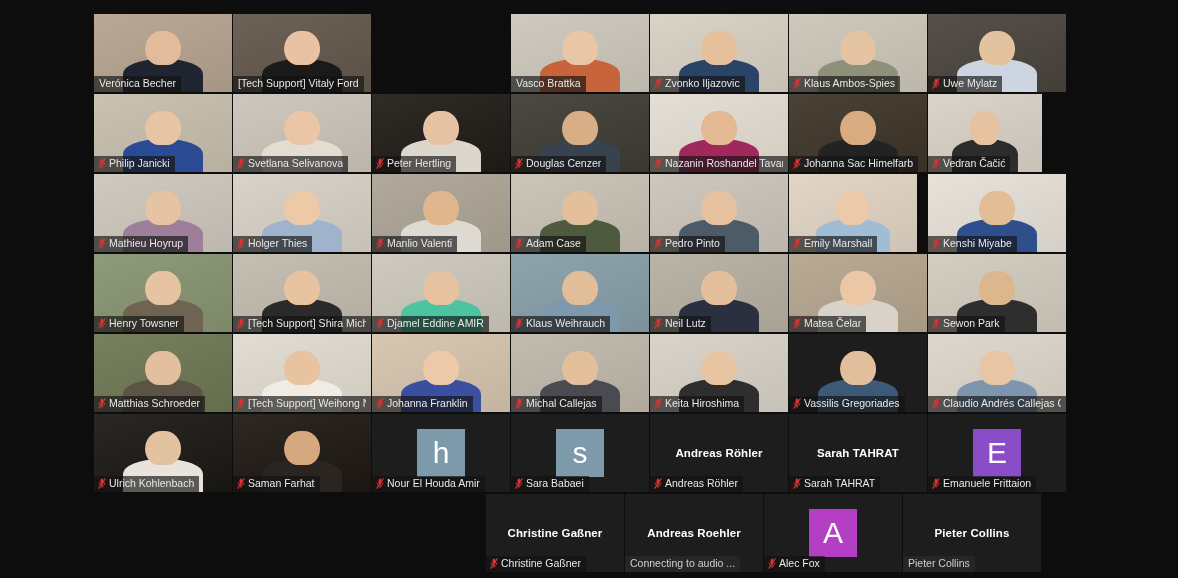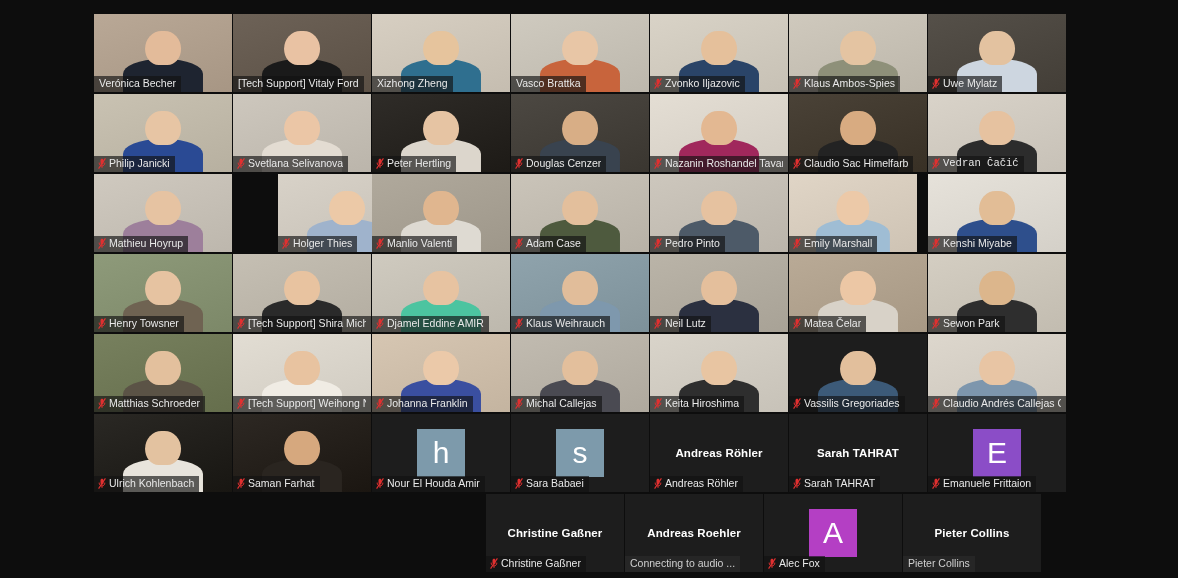--- a/index.html
+++ b/index.html
@@ -98,32 +98,20 @@
       <div class="bg" style="background: linear-gradient(160deg, rgb(109, 98, 87) 0%, rgb(91, 80, 69) 100%);"></div>
       <div class="torso" style="background: rgb(26, 26, 26); width: 58%; height: 42%; bottom: 0px;"></div>
       <div class="person" style="background: rgb(233, 194, 163); width: 26%; height: 44%; top: 22%;"></div>
     </div>
 
     <div class="namebar noicon">
 
       <span class="nm">[Tech Support] Vitaly Ford</span>
     </div>
   </div>
-    <div class="tile" style="left: 372px; top: 14px; width: 138px; height: 78px;">
-    <div class="vid">
-      <div class="bg" style="background: linear-gradient(160deg, rgb(215, 207, 194) 0%, rgb(197, 189, 176) 100%);"></div>
-      <div class="torso" style="background: rgb(47, 111, 143); width: 58%; height: 42%; bottom: 0px;"></div>
-      <div class="person" style="background: rgb(230, 196, 157); width: 26%; height: 44%; top: 22%;"></div>
-    </div>
-
-    <div class="namebar noicon">
-
-      <span class="nm">Xizhong Zheng</span>
-    </div>
-  </div>
     <div class="tile" style="left: 511px; top: 14px; width: 138px; height: 78px;">
     <div class="vid">
       <div class="bg" style="background: linear-gradient(160deg, rgb(207, 202, 191) 0%, rgb(189, 184, 173) 100%);"></div>
       <div class="torso" style="background: rgb(200, 100, 60); width: 58%; height: 42%; bottom: 0px;"></div>
       <div class="person" style="background: rgb(232, 198, 166); width: 26%; height: 44%; top: 22%;"></div>
     </div>
 
     <div class="namebar noicon">
 
       <span class="nm">Vasco Brattka</span>
@@ -290,24 +278,24 @@
 
     <div class="namebar">
       <span class="mic">
         <svg width="8" height="11" viewBox="0 0 8 11">
           <path d="M4 0.7c-.85 0-1.5.68-1.5 1.5v2.7c0 .82.65 1.5 1.5 1.5s1.5-.68 1.5-1.5V2.2c0-.82-.65-1.5-1.5-1.5z" fill="#e03030"></path>
           <path d="M1.2 4.6v.5c0 1.55 1.25 2.8 2.8 2.8s2.8-1.25 2.8-2.8v-.5" stroke="#e03030" stroke-width="1" fill="none"></path>
           <path d="M4 7.9v2" stroke="#e03030" stroke-width="1"></path>
           <path d="M0.6 10.6L7.4 0.4" stroke="#e03030" stroke-width="1.1"></path>
         </svg>
       </span>
-      <span class="nm">Claudio Sac Himelfarb</span>
-    </div>
-  </div>
-    <div class="tile" style="left: 928px; top: 94px; width: 138px; height: 78px; font-family: Liberation Mono, monospace;">
+      <span class="nm">Johanna Sac Himelfarb</span>
+    </div>
+  </div>
+    <div class="tile" style="left: 928px; top: 94px; width: 114px; height: 78px;">
     <div class="vid">
       <div class="bg" style="background: linear-gradient(160deg, rgb(217, 211, 201) 0%, rgb(199, 193, 183) 100%);"></div>
       <div class="torso" style="background: rgb(44, 44, 44); width: 58%; height: 42%; bottom: 0px;"></div>
       <div class="person" style="background: rgb(230, 194, 160); width: 26%; height: 44%; top: 22%;"></div>
     </div>
 
     <div class="namebar">
       <span class="mic">
         <svg width="8" height="11" viewBox="0 0 8 11">
           <path d="M4 0.7c-.85 0-1.5.68-1.5 1.5v2.7c0 .82.65 1.5 1.5 1.5s1.5-.68 1.5-1.5V2.2c0-.82-.65-1.5-1.5-1.5z" fill="#e03030"></path>
@@ -331,21 +319,21 @@
         <svg width="8" height="11" viewBox="0 0 8 11">
           <path d="M4 0.7c-.85 0-1.5.68-1.5 1.5v2.7c0 .82.65 1.5 1.5 1.5s1.5-.68 1.5-1.5V2.2c0-.82-.65-1.5-1.5-1.5z" fill="#e03030"></path>
           <path d="M1.2 4.6v.5c0 1.55 1.25 2.8 2.8 2.8s2.8-1.25 2.8-2.8v-.5" stroke="#e03030" stroke-width="1" fill="none"></path>
           <path d="M4 7.9v2" stroke="#e03030" stroke-width="1"></path>
           <path d="M0.6 10.6L7.4 0.4" stroke="#e03030" stroke-width="1.1"></path>
         </svg>
       </span>
       <span class="nm">Mathieu Hoyrup</span>
     </div>
   </div>
-    <div class="tile" style="left: 233px; top: 174px; width: 138px; height: 78px; margin-left: 45px;">
+    <div class="tile" style="left: 233px; top: 174px; width: 138px; height: 78px;">
     <div class="vid">
       <div class="bg" style="background: linear-gradient(160deg, rgb(216, 210, 200) 0%, rgb(198, 192, 182) 100%);"></div>
       <div class="torso" style="background: rgb(159, 179, 204); width: 58%; height: 42%; bottom: 0px;"></div>
       <div class="person" style="background: rgb(236, 201, 167); width: 26%; height: 44%; top: 22%;"></div>
     </div>
 
     <div class="namebar">
       <span class="mic">
         <svg width="8" height="11" viewBox="0 0 8 11">
           <path d="M4 0.7c-.85 0-1.5.68-1.5 1.5v2.7c0 .82.65 1.5 1.5 1.5s1.5-.68 1.5-1.5V2.2c0-.82-.65-1.5-1.5-1.5z" fill="#e03030"></path>

